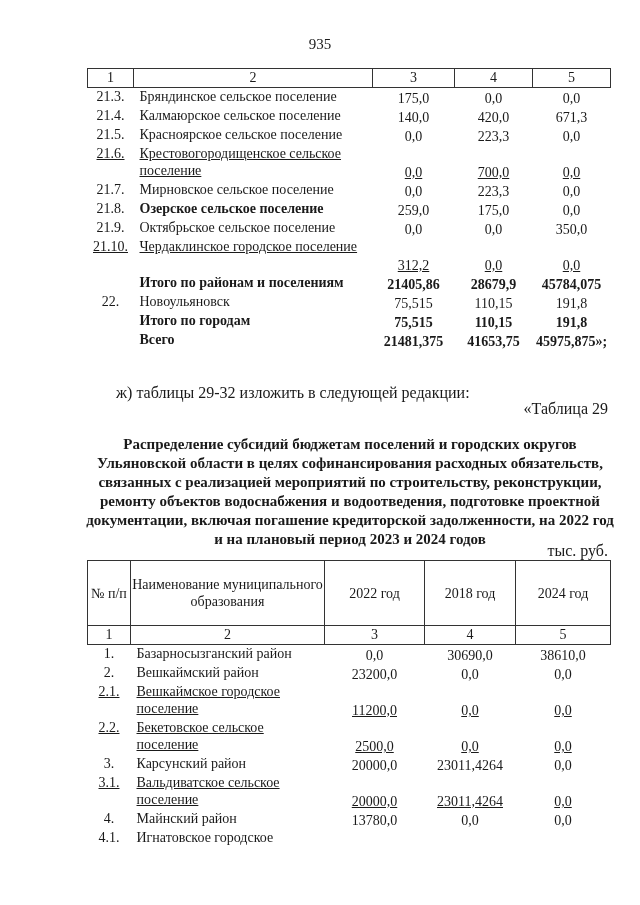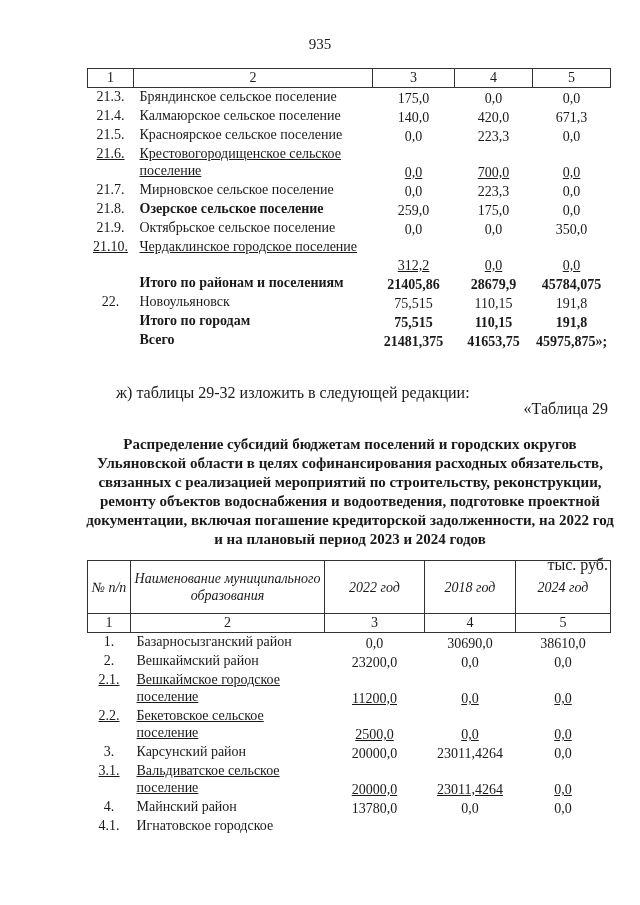--- a/index.html
+++ b/index.html
@@ -128,32 +128,32 @@
         <td class="val">41653,75</td>
         <td class="val">45975,875»;</td>
       </tr>
     </tbody>
 </table>
 
 <div class="abs para" style="top:384px; left:116px;">ж) таблицы 29-32 изложить в следующей редакции:</div>
 <div class="abs para" style="top:400px; right:32px;">«Таблица 29</div>
 
 <div class="title">Распределение субсидий бюджетам поселений и городских округов Ульяновской области в целях софинансирования расходных обязательств, связанных с реализацией мероприятий по строительству, реконструкции, ремонту объектов водоснабжения и водоотведения, подготовке проектной документации, включая погашение кредиторской задолженности, на 2022 год и на плановый период 2023 и 2024 годов</div>
-<div class="abs para" style="top:556px; right:32px;">тыс. руб.</div>
+<div class="abs para" style="top:542px; right:32px;">тыс. руб.</div>
 
 <table class="t" id="t2" style="top:560px; left:87px; width:523px;">
   <colgroup>
       <col style="width:43px">
       <col style="width:194px">
       <col style="width:100px">
       <col style="width:91px">
       <col style="width:95px">
     </colgroup>
   <tbody>
-    <tr class="hdr2" style="height:53px;font-style:italic;">
+    <tr class="hdr2" style="height:65px;">
       <td>№ п/п</td>
       <td>Наименование муниципального образования</td>
       <td>2022 год</td>
       <td>2018 год</td>
       <td>2024 год</td>
     </tr>
     <tr class="hdr">
       <td>1</td>
       <td>2</td>
       <td>3</td>

